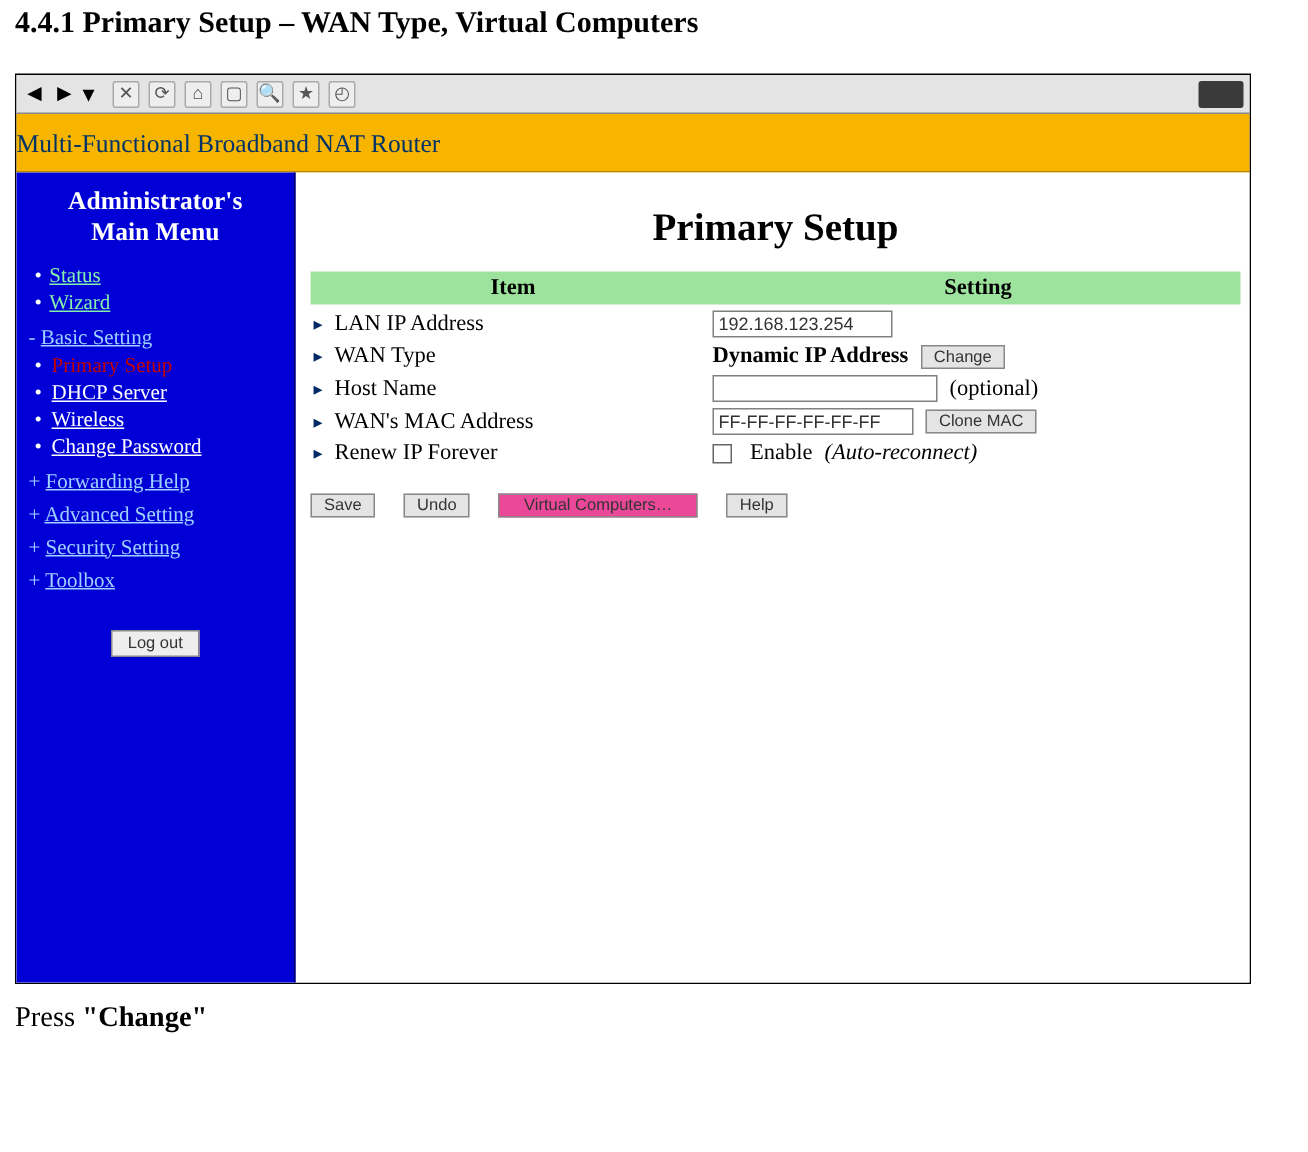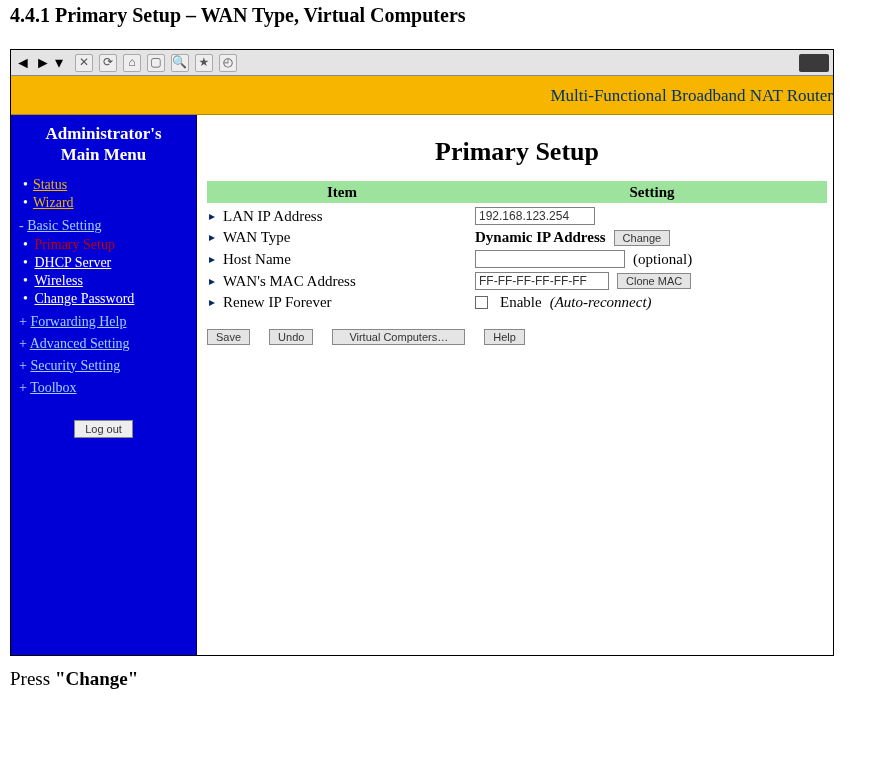--- a/index.html
+++ b/index.html
@@ -39,21 +39,21 @@
     background: #eee;
     border-radius: 2px;
   }
   .tb-arrow { border: none; background: transparent; width: 14px; }
   .toolbar-spacer { flex: 1; }
   .tb-right { width: 30px; height: 18px; background:#3a3a3a; border-radius:2px; }
   
   .banner {
     background: #f7b500;
     color: #003366;
-    text-align: right;
+    text-align: left;
     padding: 10px 0 8px 0;
     font-family: Georgia, "Times New Roman", serif;
     font-size: 17px;
     border-bottom: 1px solid #b38600;
   }
   
   .body-wrap {
     display: flex;
     align-items: stretch;
     min-height: 540px;
@@ -79,21 +79,21 @@
   .menu-block { margin: 0 0 6px 0; padding: 0; list-style: none; }
   .menu-block li {
     padding: 1px 0 1px 4px;
   }
   .menu-block li::before {
     content: "•";
     margin-right: 5px;
     color: #fff;
   }
   .menu-block li a, .menu-head a {
-    color: #eab308;
+    color: #86efac;
     text-decoration: underline;
     cursor: pointer;
   }
   .menu-head {
     margin: 6px 0 2px 0;
     font-size: 14px;
   }
   .menu-head.minus::before { content: "- "; color:#9fd0ff; }
   .menu-head.plus::before  { content: "+ "; color:#9fd0ff; }
   .menu-head a { color:#9fd0ff; }
@@ -184,21 +184,21 @@
     background:#fff;
     margin-right:4px;
     vertical-align:middle;
   }
   
   .bottom-btns {
     display:flex;
     gap:19px;
     margin-top: 16px;
   }
-  .bottom-btns .small-btn.virtual { padding: 1px 16px; background:#e5e5e5; }
+  .bottom-btns .small-btn.virtual { padding: 1px 16px; background:#ec4899; }
   
   .footer-text {
     font-size: 19px;
     margin-top: 4px;
   }
   .footer-text .bold { font-weight: bold; }
 </style>
 </head>
 <body>
 

